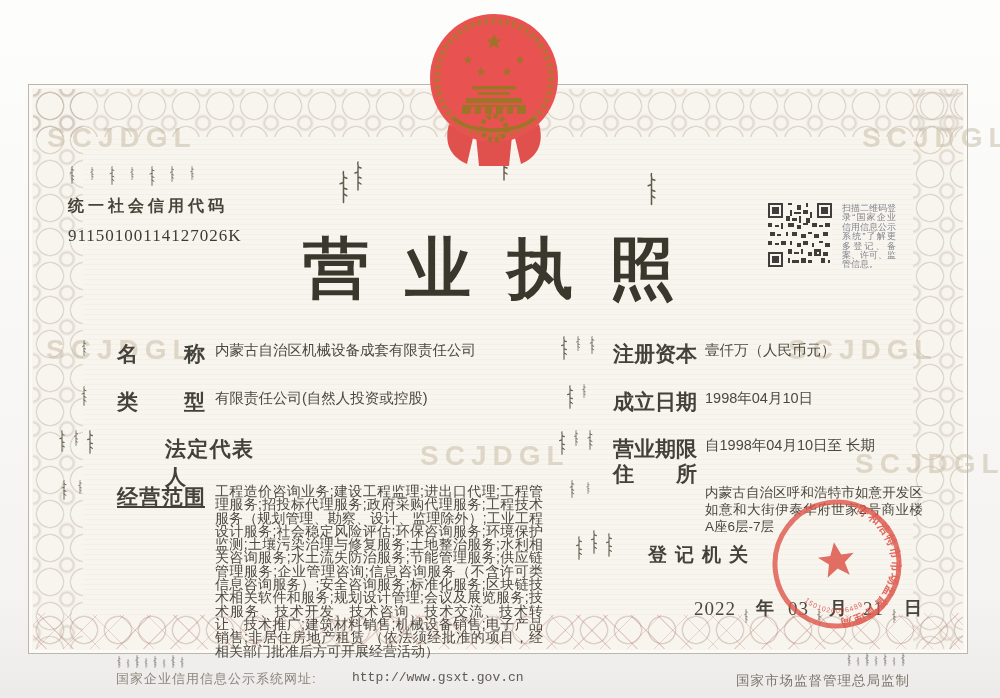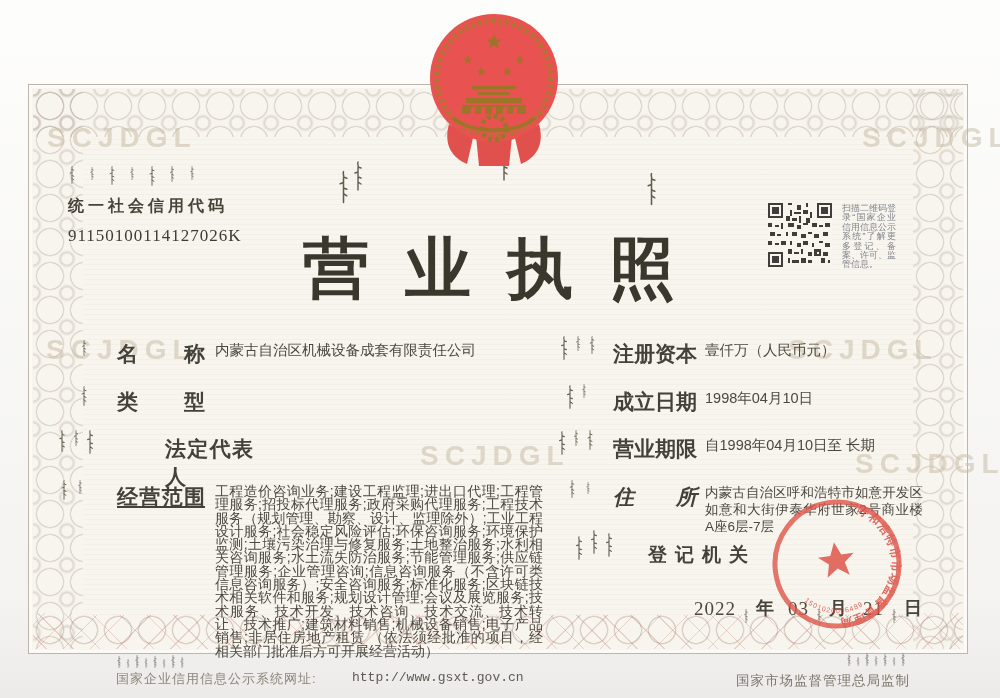--- a/index.html
+++ b/index.html
@@ -235,20 +235,21 @@
   <span class="abs mg" style="left:80px;top:340px;height:16px"><svg>
         <use href="#mg"></use>
       </svg></span>
   <div class="abs f-label" style="left:117px;top:340px;width:88px;">名称</div>
   <div class="abs f-value" style="left:215px;top:341px;width:335px;">内蒙古自治区机械设备成套有限责任公司</div>
 
   <span class="abs mg" style="left:80px;top:386px;height:20px"><svg>
         <use href="#mg"></use>
       </svg></span>
   <div class="abs f-label" style="left:117px;top:388px;width:88px;">类型</div>
+  <div class="abs f-value" style="left:215px;top:389px;width:335px;">有限责任公司(自然人投资或控股)</div>
 
   <div class="abs mrow" style="left:58px;top:430px;gap:6px;">
     <span class="mg" style="height:22px"><svg>
           <use href="#mg"></use>
         </svg></span>
     <span class="mg" style="height:16px"><svg>
           <use href="#mg"></use>
         </svg></span>
     <span class="mg" style="height:24px"><svg>
           <use href="#mg"></use>
@@ -307,21 +308,21 @@
   <div class="abs f-value" style="left:705px;top:436px;width:220px;">自1998年04月10日至 长期</div>
 
   <div class="abs mrow" style="left:568px;top:480px;gap:8px;">
     <span class="mg" style="height:18px"><svg>
           <use href="#mg"></use>
         </svg></span>
     <span class="mg" style="height:12px"><svg>
           <use href="#mg"></use>
         </svg></span>
   </div>
-  <div class="abs f-label" style="left:613px;top:483px;width:84px;font-style:italic;">住所</div>
+  <div class="abs f-label" style="left:613px;top:460px;width:84px;">住所</div>
   <div class="abs f-value addr" style="left:705px;top:484px;width:218px;">内蒙古自治区呼和浩特市如意开发区如意和大街伊泰华府世家2号商业楼A座6层-7层</div>
 
   <div class="abs mrow" style="left:575px;top:528px;gap:7px;">
     <span class="mg" style="height:40px"><svg>
           <use href="#mg"></use>
         </svg></span>
     <span class="mg" style="height:28px"><svg>
           <use href="#mg"></use>
         </svg></span>
     <span class="mg" style="height:34px"><svg>

